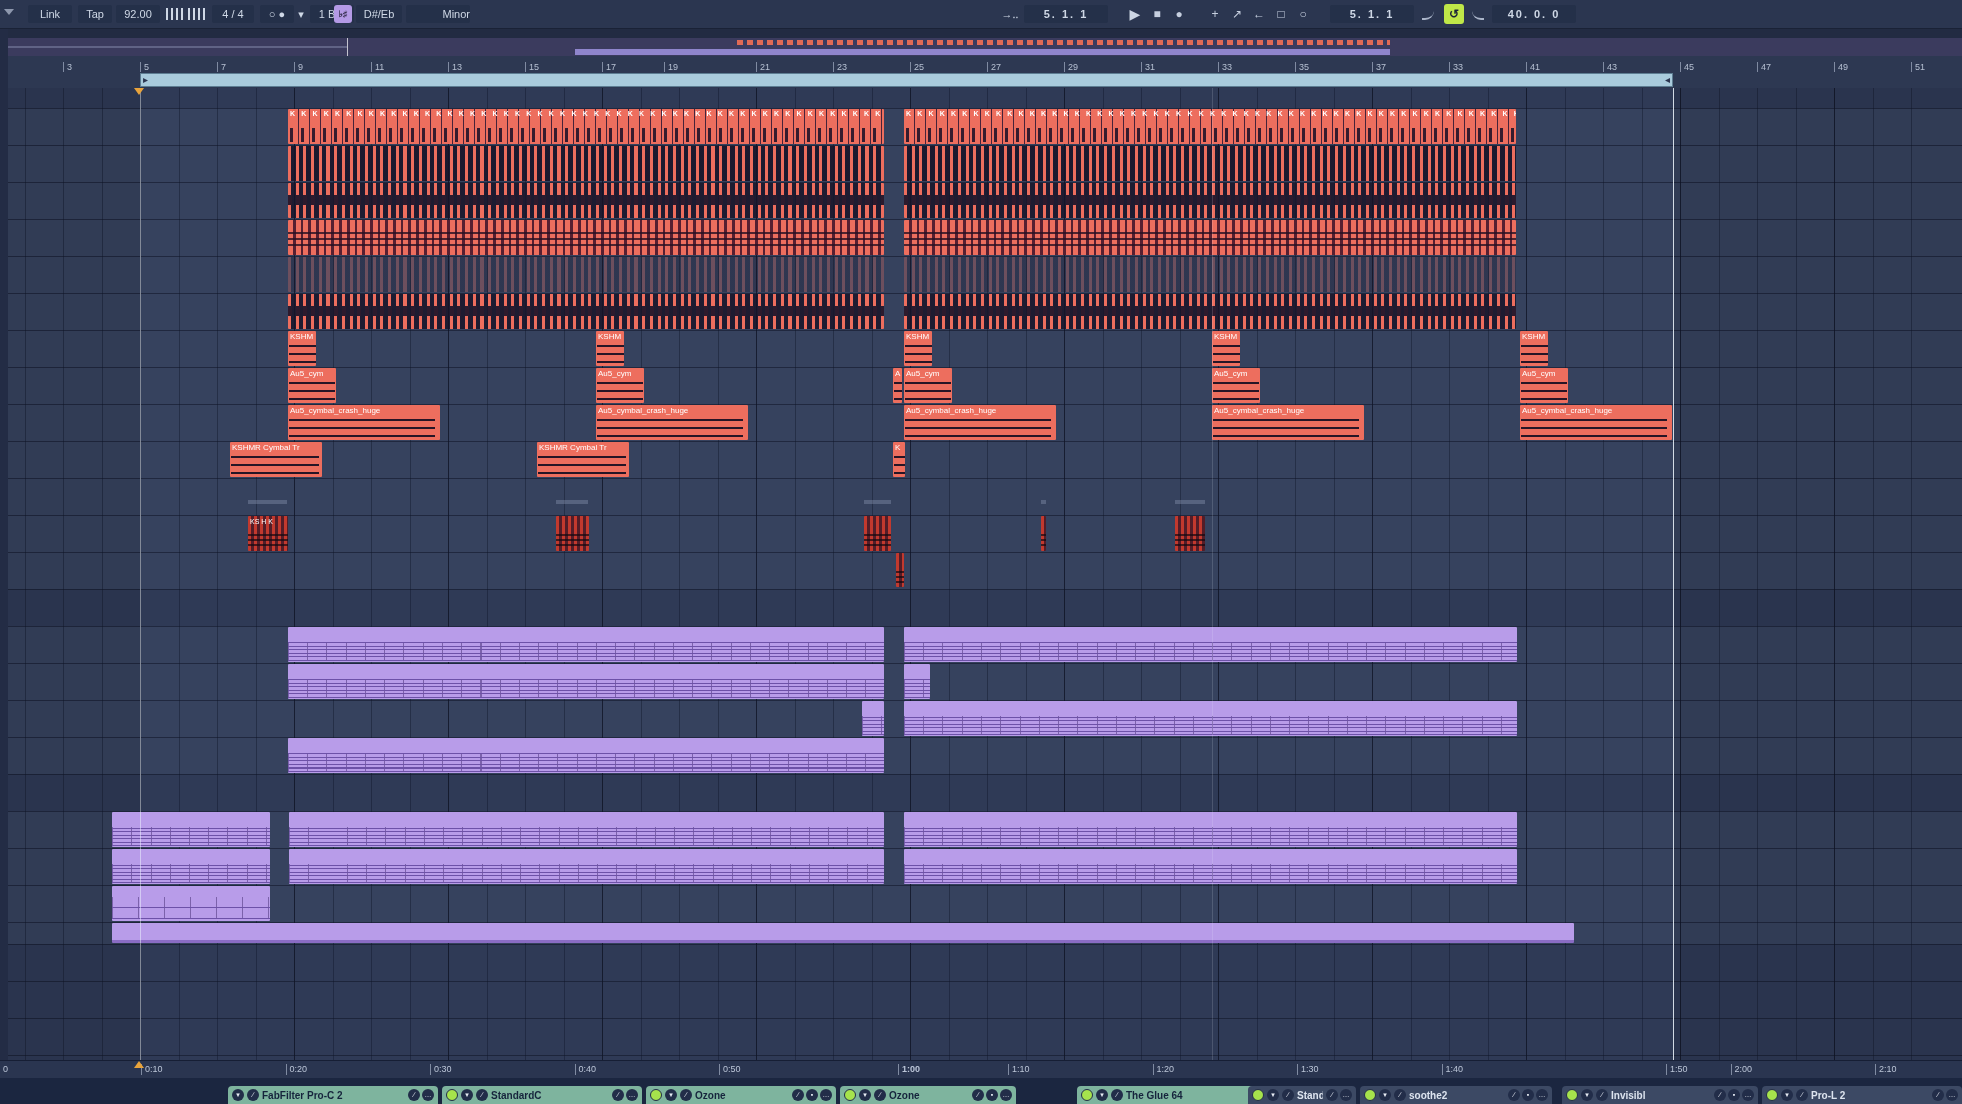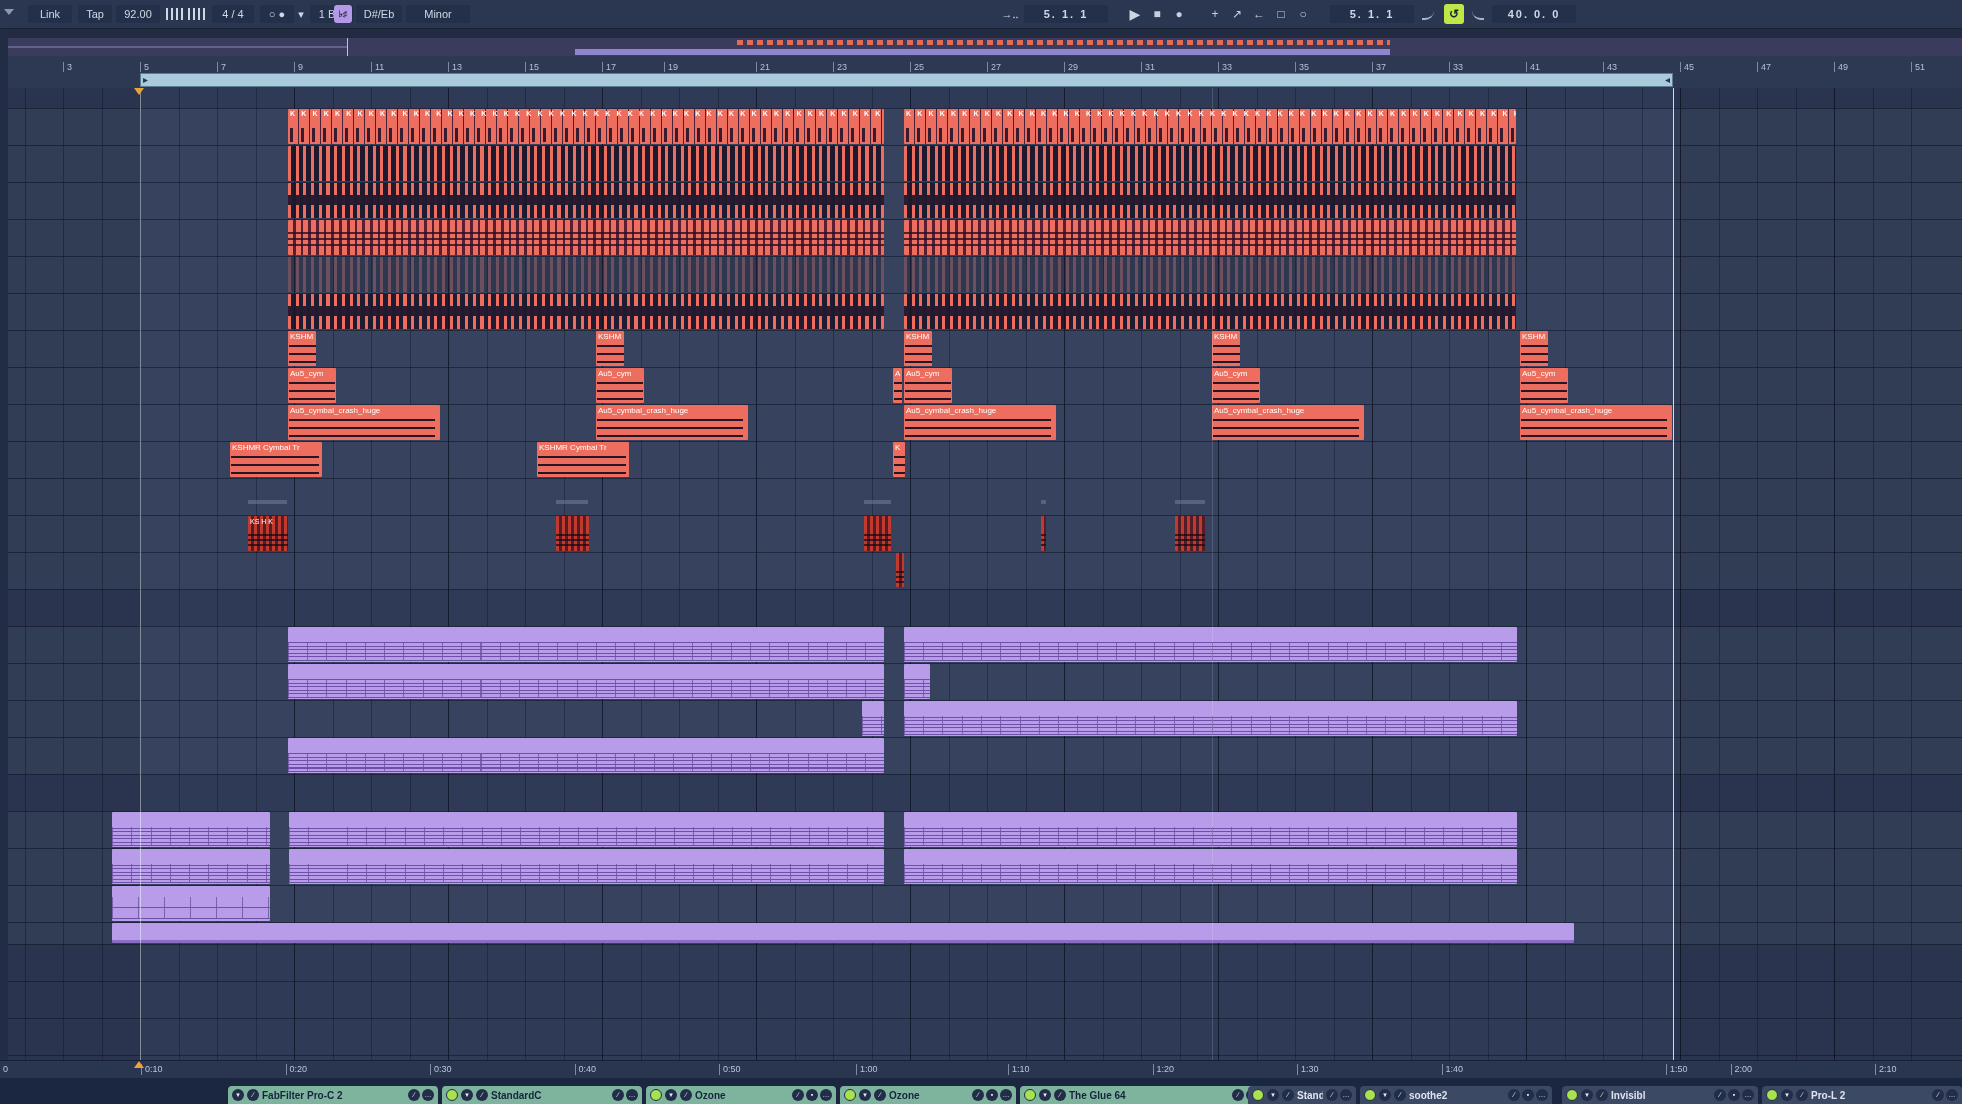--- a/index.html
+++ b/index.html
@@ -308,21 +308,21 @@
     <div class="tb" style="left:116px;width:44px;">92.00</div>
     <div class="barsicon" style="left:166px;"></div>
     <div class="barsicon" style="left:188px;"></div>
     <div class="tb" style="left:212px;width:42px;">4 / 4</div>
     <div class="tb" style="left:260px;width:34px;">○ ●</div>
     <div class="tb plain" style="left:296px;width:10px;">▾</div>
     <div class="tb" style="left:310px;width:44px;">1 Bar</div>
 
     <div id="scale-btn">♭♯</div>
     <div class="tb" style="left:356px;width:46px;">D#/Eb</div>
-    <div class="tb" style="left:406px;width:64px;">Minor</div>
+    <div class="tb" style="left:406px;width:64px;text-align:right;">Minor</div>
 
     <div class="tb plain" style="left:998px;width:24px;">→‥</div>
     <div class="tb tnum" style="left:1024px;width:84px;">5.  1.  1</div>
     <div class="ticon" id="play-btn" style="left:1126px;">▶</div>
     <div class="ticon" style="left:1148px;">■</div>
     <div class="ticon" style="left:1170px;">●</div>
     <div class="ticon" style="left:1206px;">+</div>
     <div class="ticon" style="left:1228px;">↗</div>
     <div class="ticon" style="left:1250px;">←</div>
     <div class="ticon" style="left:1272px;">□</div>
@@ -376,21 +376,21 @@
   </div>
   <div id="insert-marker-top"></div>
 
   <div id="timeruler">
       <div class="tlabel" style="left: 0px; border-left: none;">0</div>
       <div class="tlabel" style="left: 141px;">0:10</div>
       <div class="tlabel" style="left: 285.5px;">0:20</div>
       <div class="tlabel" style="left: 430px;">0:30</div>
       <div class="tlabel" style="left: 574.5px;">0:40</div>
       <div class="tlabel" style="left: 719px;">0:50</div>
-      <div class="tlabel" style="left: 856px;">1:00</div>
+      <div class="tlabel" style="left: 898px; font-weight: bold;">1:00</div>
       <div class="tlabel" style="left: 1008px;">1:10</div>
       <div class="tlabel" style="left: 1152.5px;">1:20</div>
       <div class="tlabel" style="left: 1297px;">1:30</div>
       <div class="tlabel" style="left: 1441.5px;">1:40</div>
       <div class="tlabel" style="left: 1666px;">1:50</div>
       <div class="tlabel" style="left: 1730.5px;">2:00</div>
       <div class="tlabel" style="left: 1875px;">2:10</div>
     </div>
   <div id="insert-marker-bottom"></div>
 
@@ -429,21 +429,21 @@
         <div class="led"></div>
         <div class="ic">▾</div>
         <div class="ic">∕</div>
         <div class="dname">Ozone</div>
         <div class="rico">
           <div class="ic">∕</div>
           <div class="ic">▪</div>
           <div class="ic">…</div>
         </div>
       </div>
-      <div class="dev teal" style="left: 1020px; width: 242px;">
+      <div class="dev teal" style="left: 1077px; width: 242px;">
         <div class="led"></div>
         <div class="ic">▾</div>
         <div class="ic">∕</div>
         <div class="dname">The Glue 64</div>
         <div class="rico">
           <div class="ic">∕</div>
           <div class="ic">…</div>
         </div>
       </div>
       <div class="dev dark" style="left: 1248px; width: 108px;">

